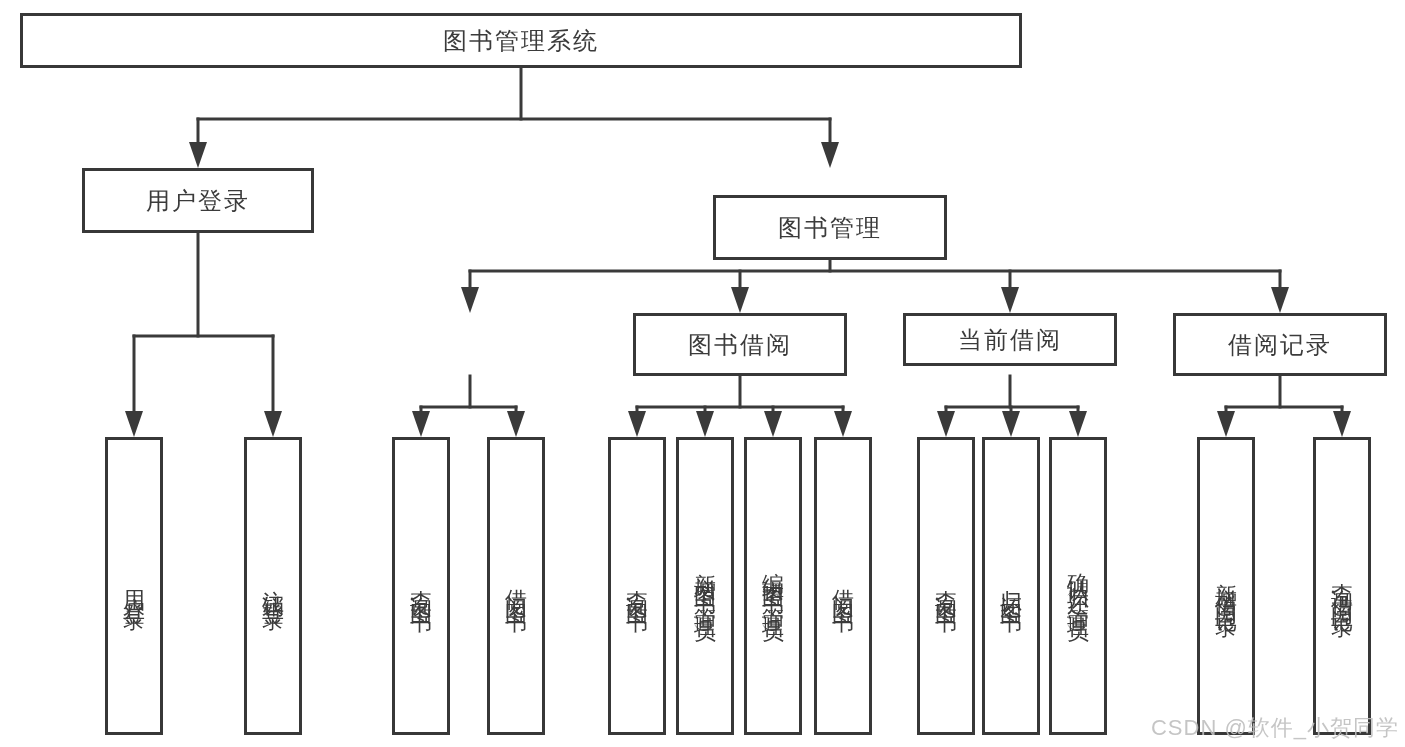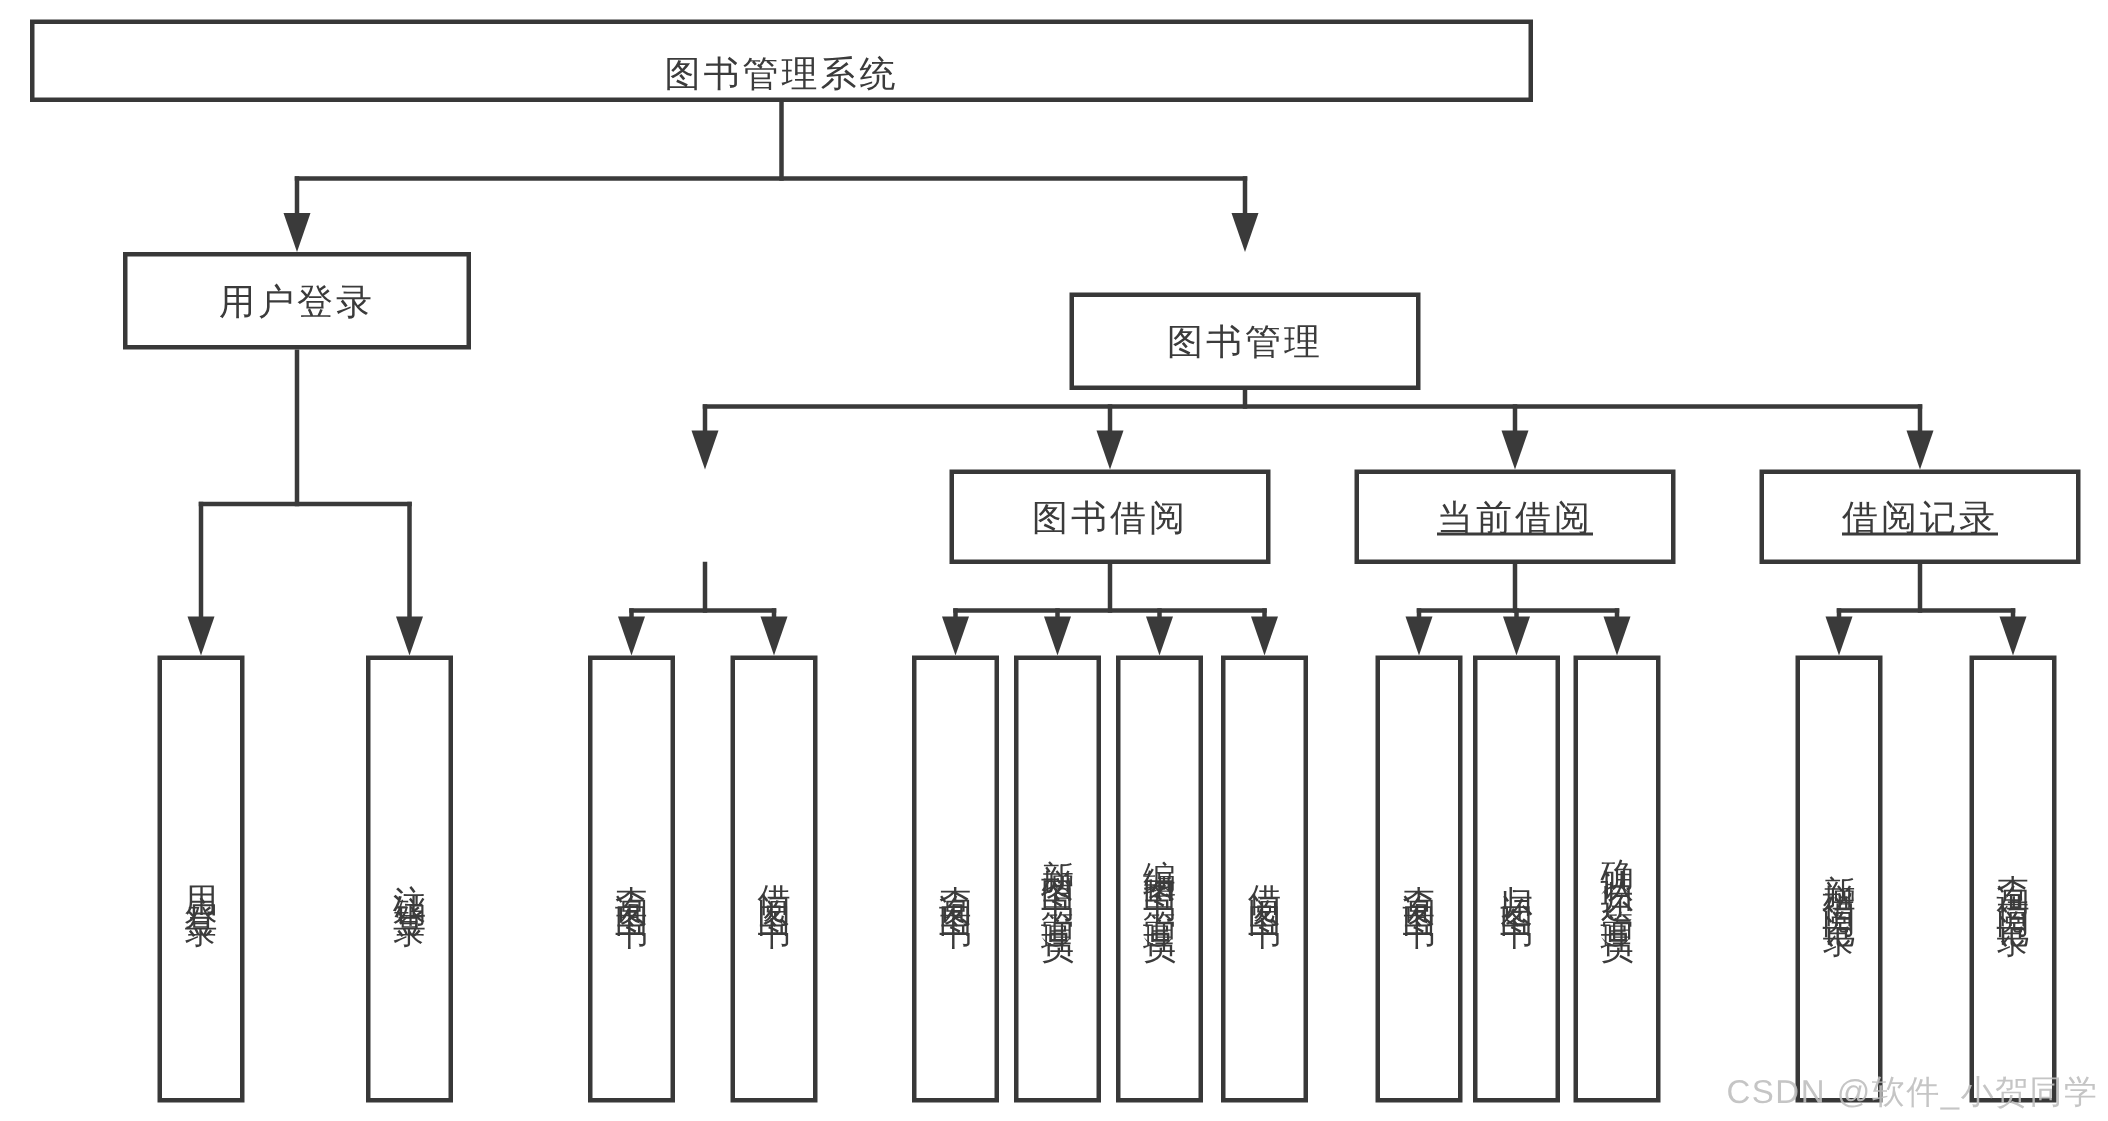--- a/index.html
+++ b/index.html
@@ -93,38 +93,38 @@
       <polygon points="764,411 782,411 773,437"></polygon>
       <polygon points="834,411 852,411 843,437"></polygon>
       <polygon points="937,411 955,411 946,437"></polygon>
       <polygon points="1002,411 1020,411 1011,437"></polygon>
       <polygon points="1069,411 1087,411 1078,437"></polygon>
       <polygon points="1217,411 1235,411 1226,437"></polygon>
       <polygon points="1333,411 1351,411 1342,437"></polygon>
     </g>
   </svg>
 
-  <div class="node h" style="left:20px;top:13px;width:1002px;height:55px;align-items:flex-end;">
+  <div class="node h" style="left:20px;top:13px;width:1002px;height:55px;">
     <span class="lbl">图书管理系统</span>
   </div>
 
   <div class="node h" style="left:82px;top:168px;width:232px;height:65px;">
     <span class="lbl">用户登录</span>
   </div>
   <div class="node h" style="left:713px;top:168px;width:234px;height:65px;margin-top:27px;">
     <span class="lbl">图书管理</span>
   </div>
 
   <div class="node h" style="left:633px;top:313px;width:214px;height:63px;align-items:center;">
     <span class="lbl">图书借阅</span>
   </div>
-  <div class="node h" style="left:903px;top:313px;width:214px;height:63px;text-decoration:underline;">
+  <div class="node h" style="left:903px;top:313px;width:214px;height:53px;">
     <span class="lbl">当前借阅</span>
   </div>
-  <div class="node h" style="left:1173px;top:313px;width:214px;height:63px;text-decoration:underline;">
+  <div class="node h" style="left:1173px;top:313px;width:214px;height:63px;">
     <span class="lbl">借阅记录</span>
   </div>
 
   <div class="node v" style="left:105px;top:437px;">
     <span class="lbl">用户登录</span>
   </div>
   <div class="node v" style="left:244px;top:437px;">
     <span class="lbl">注销登录</span>
   </div>
 

